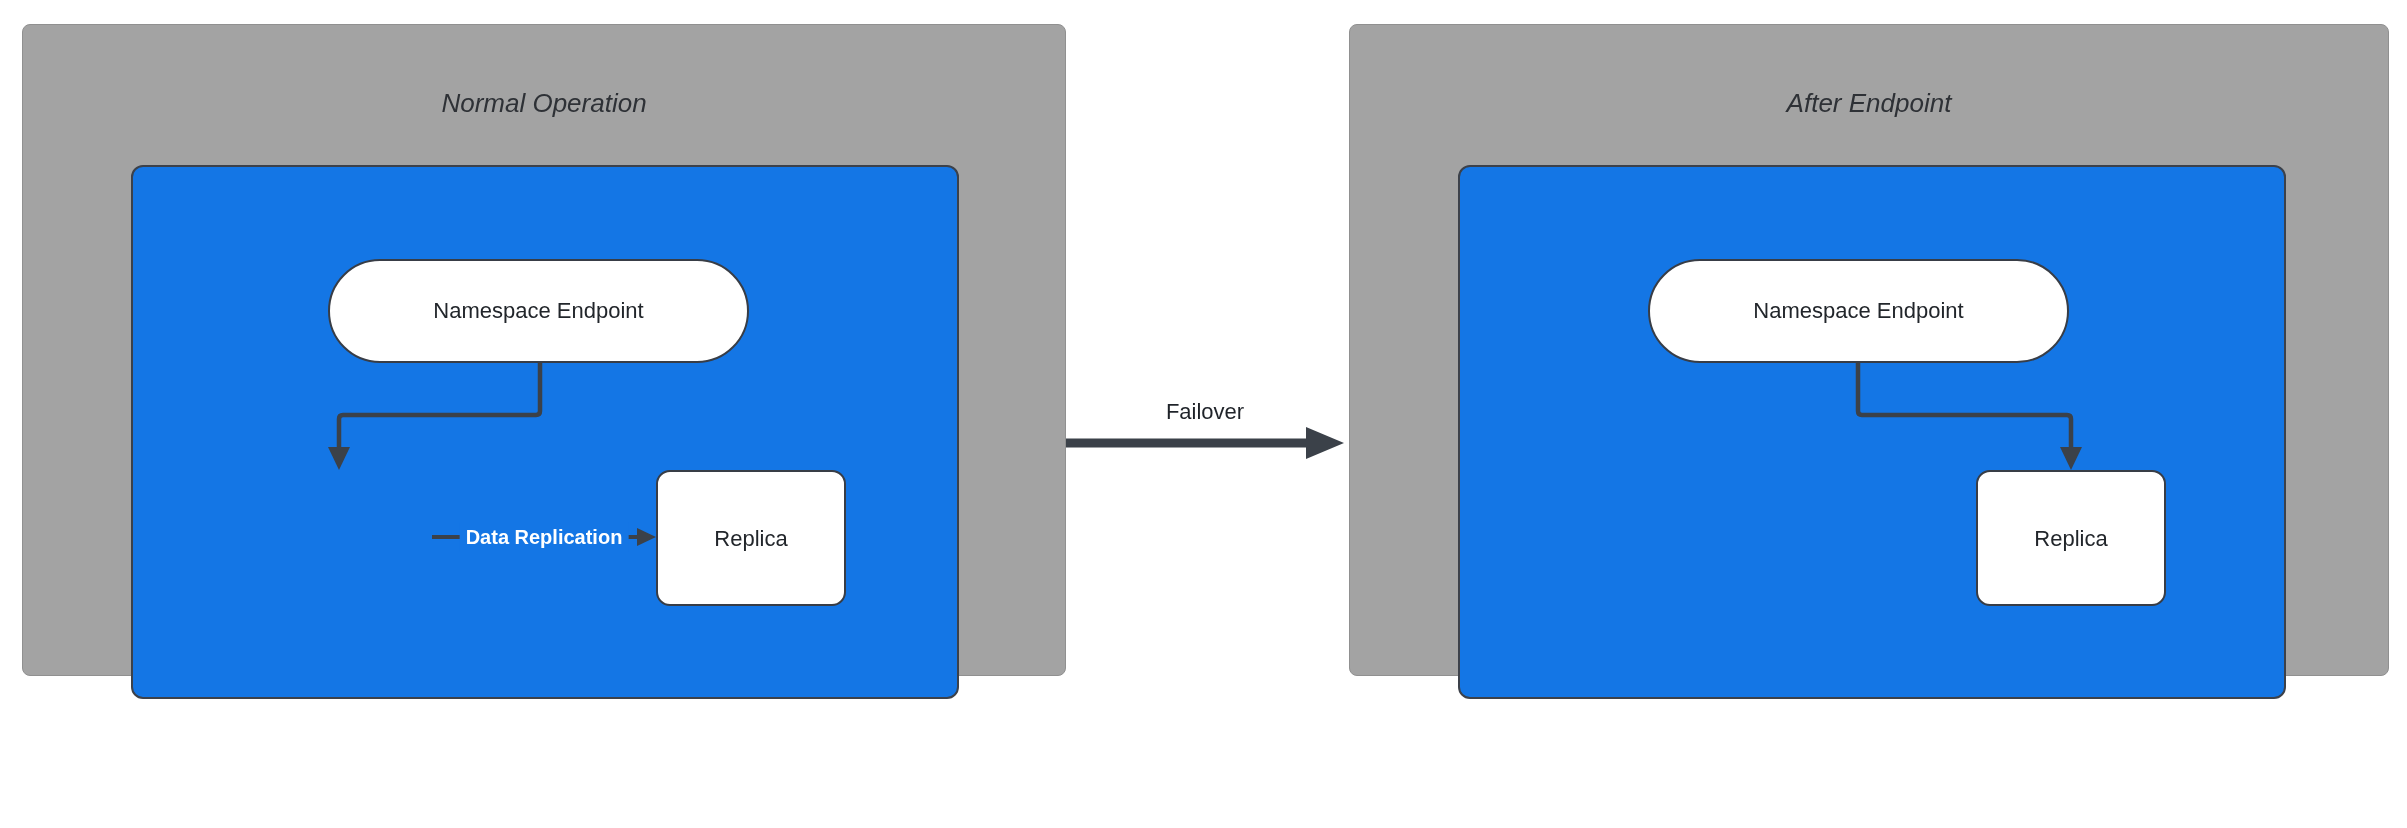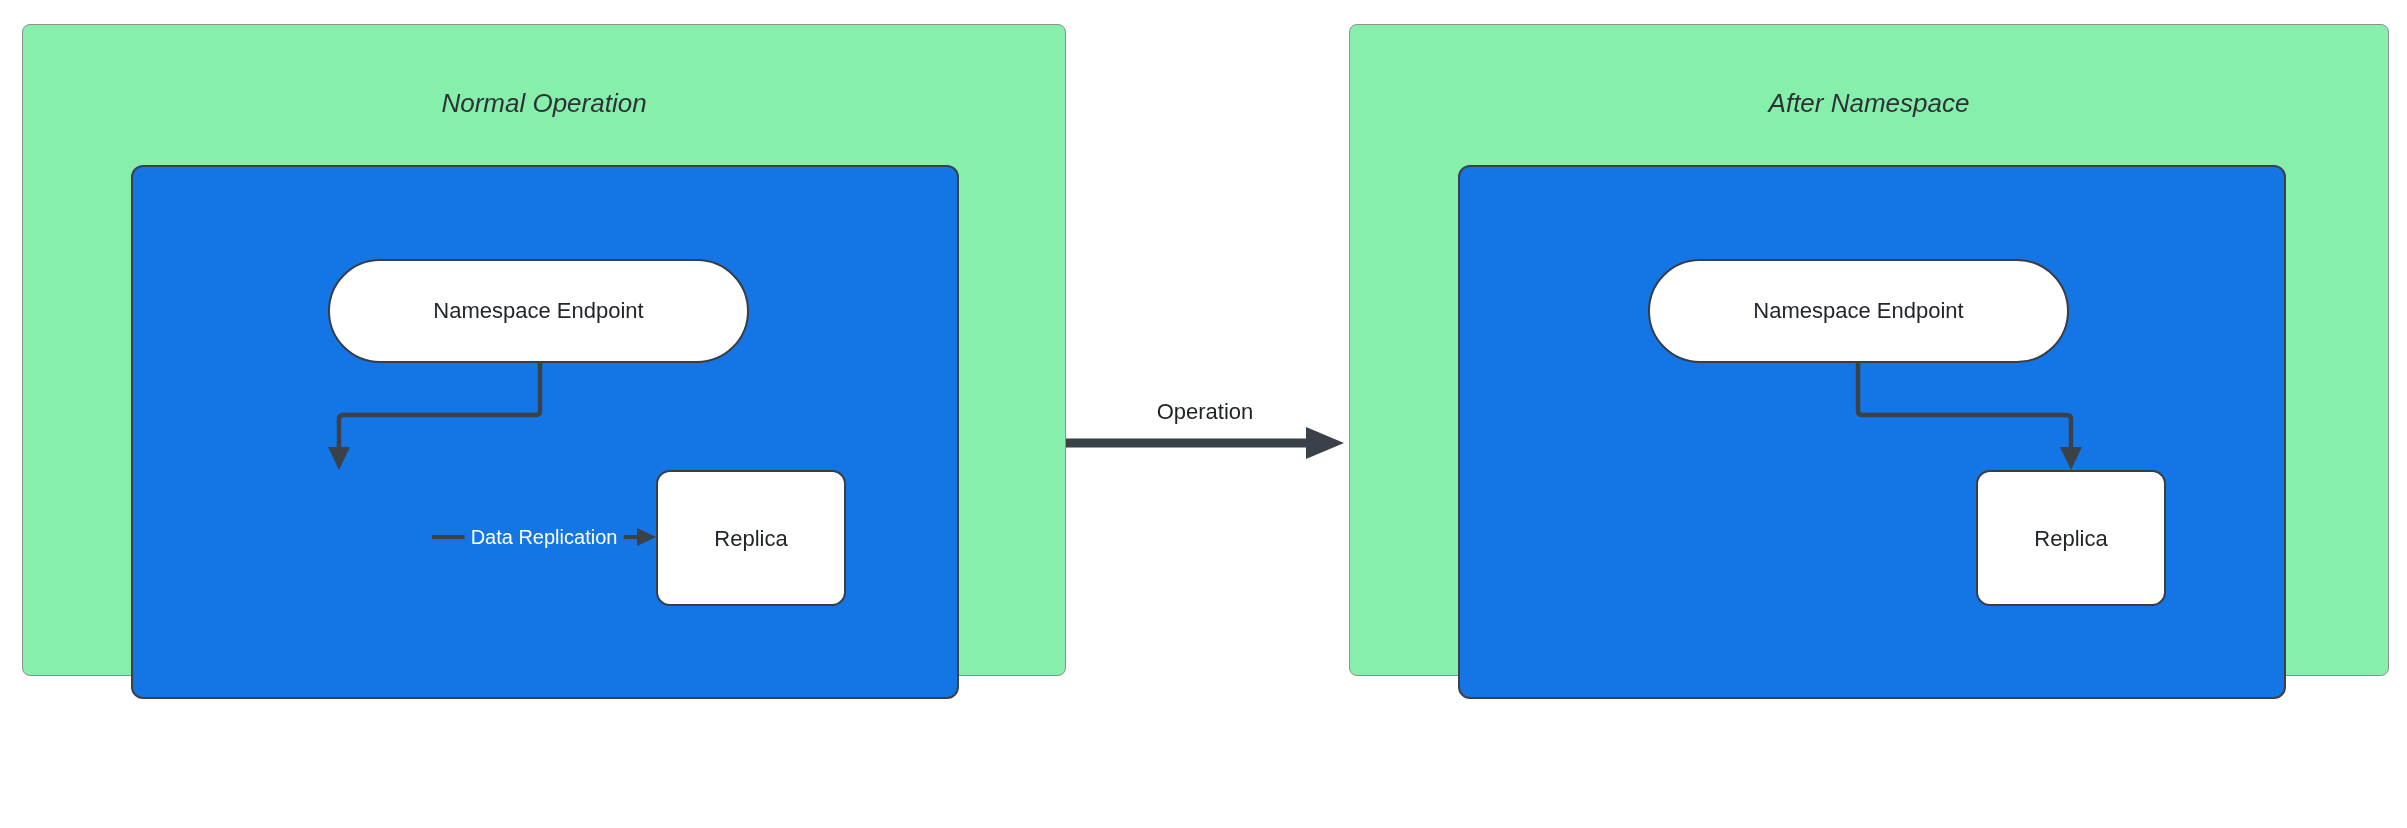--- a/index.html
+++ b/index.html
@@ -13,21 +13,21 @@
   }
   .canvas { position: absolute; inset: 0; }
 
   
   .panel {
     position: absolute;
     top: 24px;
     height: 652px;
     border: 1.5px solid #909090;
     border-radius: 8px;
-    background: #86efac;
+    background: #a3a3a3;
     box-sizing: border-box;
   }
   .panel.left  { left: 22px;  width: 1044px; }
   .panel.right { left: 1349px; width: 1040px; }
 
   .panel-title {
     position: absolute;
     top: 63px; left: 0;
     width: 100%;
     text-align: center;
@@ -96,21 +96,21 @@
   }
   .node.replica-r { left: 516px; }
 
   
   .edge-label {
     position: absolute;
     left: 411px; top: 370px;
     transform: translate(-50%, -50%);
     background: #1476e5;
     color: #ffffff;
-    font-weight: normal;
+    font-weight: bold;
     font-size: 20px;
     padding: 3px 6px;
     white-space: nowrap;
   }
 
   
   .failover-arrow {
     position: absolute;
     left: 1066px; top: 420px;
     width: 278px; height: 46px;
@@ -152,24 +152,24 @@
       </div>
 
       <div class="edge-label">Data Replication</div>
     </div>
   </section>
 
   <svg class="failover-arrow" viewBox="0 0 278 46">
     <line x1="0" y1="23" x2="241" y2="23" stroke="#3b4149" stroke-width="9"></line>
     <polygon points="278,23 240,7 240,39" fill="#3b4149"></polygon>
   </svg>
-  <div class="failover-label">Operation</div>
+  <div class="failover-label">Failover</div>
 
   <section class="panel right">
-    <div class="panel-title">After Namespace</div>
+    <div class="panel-title">After Endpoint</div>
 
     <div class="blue-box failover">
       <svg class="connectors" viewBox="0 0 824 530">
 
         <path d="M398 196 V244 Q398 248 402 248 H607 Q611 248 611 252 V282" fill="none" stroke="#3b4149" stroke-width="4.5" stroke-linecap="round"></path>
         <polygon points="611,303 600,280 622,280" fill="#3b4149"></polygon>
       </svg>
 
       <div class="pill">
         <span>Namespace Endpoint</span>

